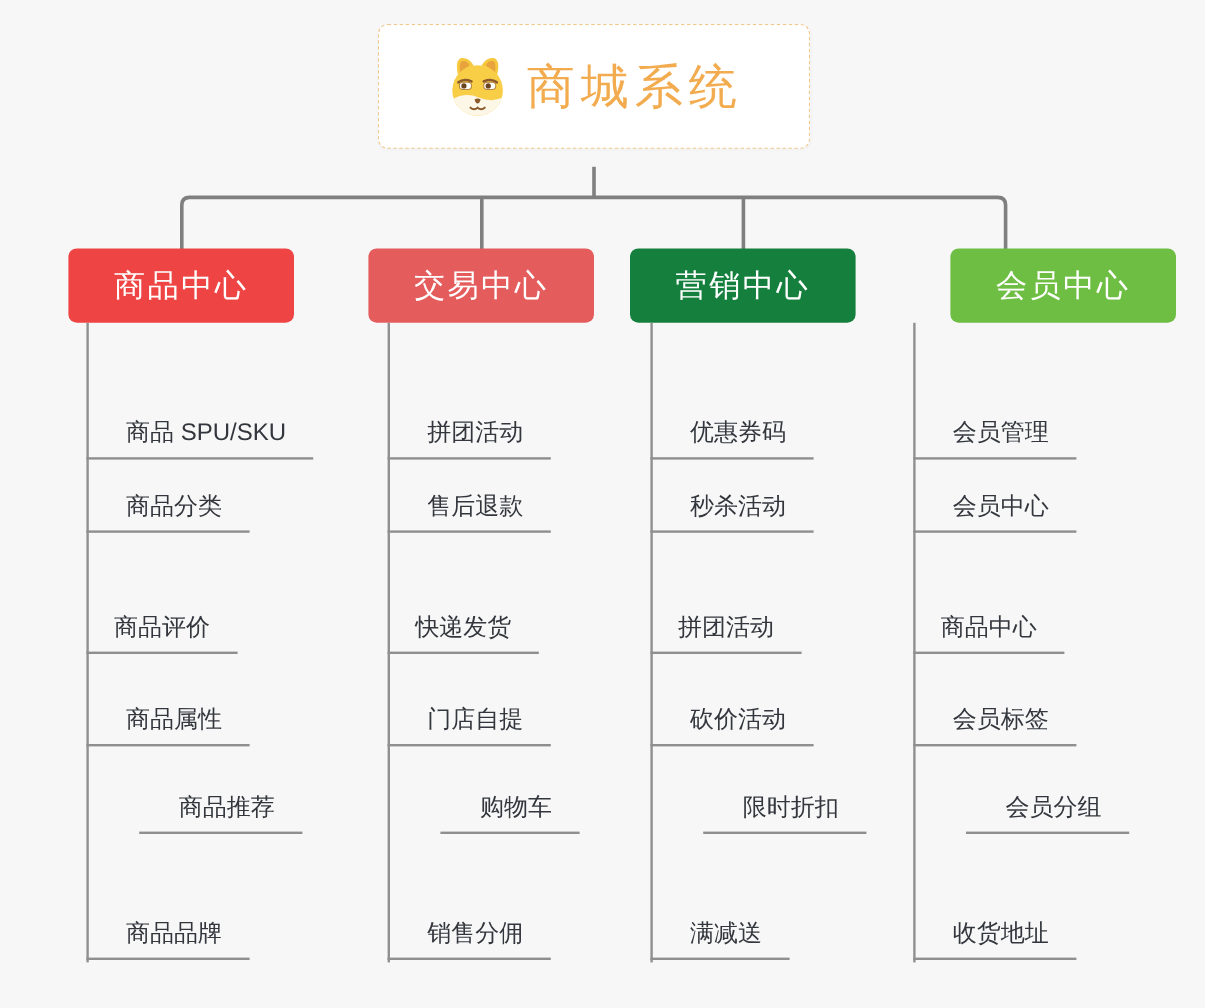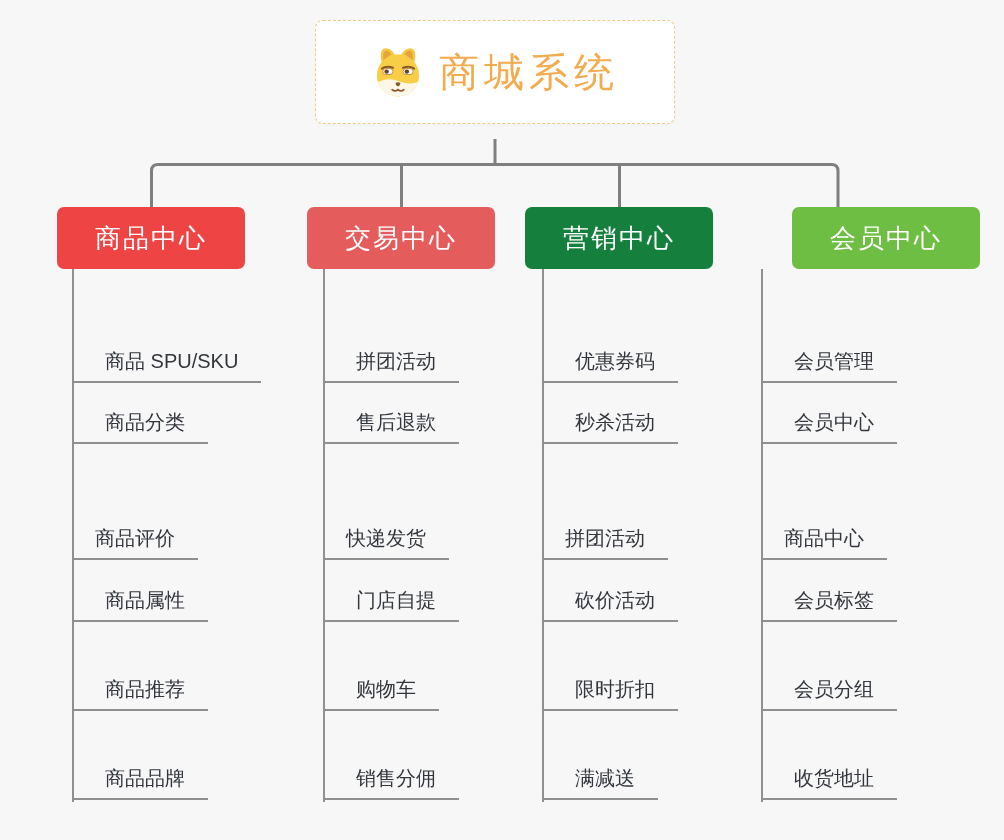--- a/index.html
+++ b/index.html
@@ -89,23 +89,23 @@
     color: #33373d;
     padding: 0 23px 6px 33px;
     border-bottom: 2px solid #8f8f8f;
   }
   .lx1 { left: 72px;  }
   .lx2 { left: 323px; }
   .lx3 { left: 542px; }
   .lx4 { left: 761px; }
   .r1 { top: 319px; margin-top: 28px; }
   .r2 { top: 408px; }
-  .r3 { top: 524px; padding-left: 23px; }
+  .r3 { top: 509px; padding-left: 23px; }
   .r4 { top: 586px; }
-  .r5 { top: 675px; }
+  .r5 { top: 659px; margin-left: 44px; }
   .r6 { top: 764px; }
 </style>
 </head>
 <body>
 
 <div id="stage">
 
   <svg class="connectors" viewBox="0 0 1004 840" xmlns="http://www.w3.org/2000/svg">
     <g fill="none" stroke="#7f7f7f" stroke-width="3">
       <path d="M 495 139 L 495 164.5"></path>

